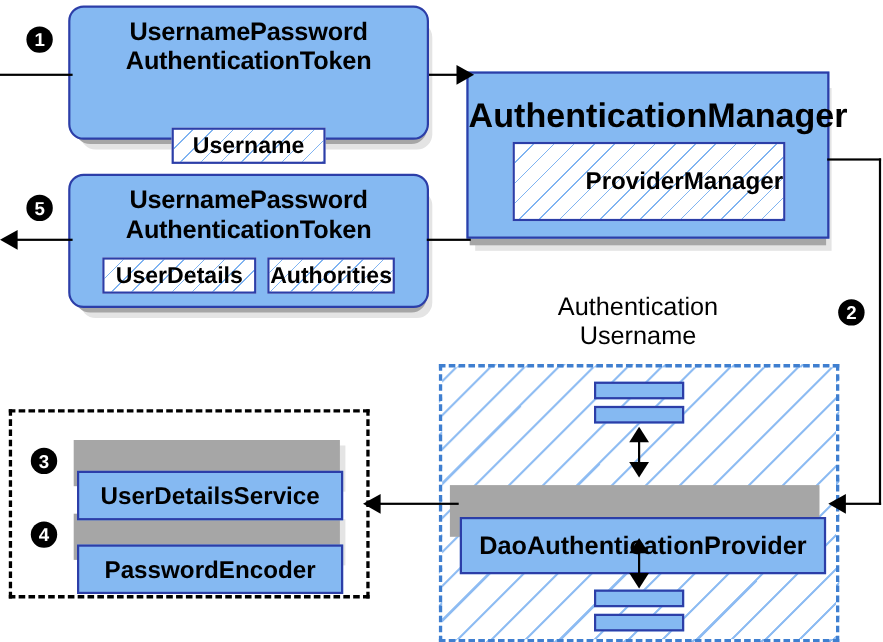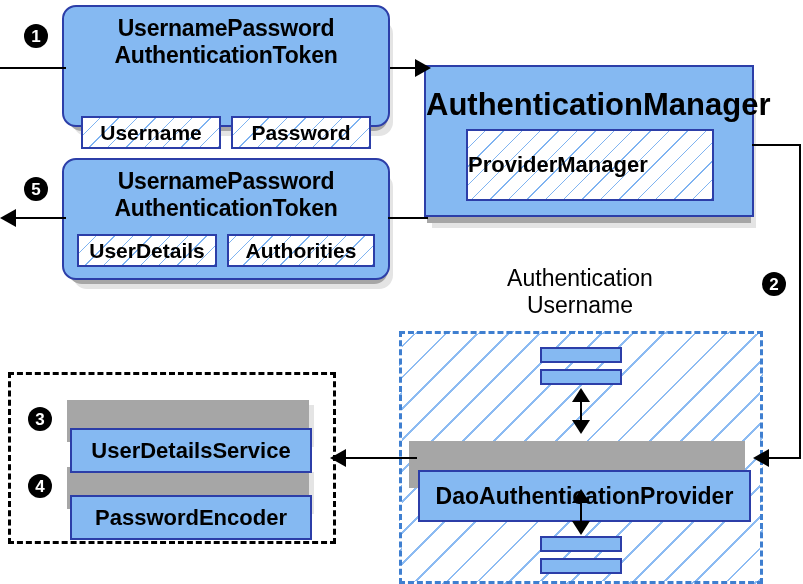--- a/index.html
+++ b/index.html
@@ -198,35 +198,34 @@
 
   <div class="shadow-light round" style="left:73px; top:20px; width:320px; height:116px;"></div>
   <div class="shadow-dark round" style="left:68px; top:15px; width:320px; height:116px;"></div>
 
   <div class="blue-box round" style="left:62px; top:5px; width:328px; height:122px;">
     <div class="token-title" style="margin-top:8px;">UsernamePassword</div>
     <div class="token-title">AuthenticationToken</div>
 
     <div class="slot-row" style="top:62px;margin-top:47px;">
       <div class="slot hatch-white" style="width:140px;">Username</div>
-      <div class="slot hatch-white" style="width:140px;">Password</div>
     </div>
   </div>
 
   <div class="line-h" style="left:390px; top:67px; width:32px;"></div>
   <div class="arrow arrow-right" style="left:415px; top:59px;"></div>
 
   <div class="shadow-light" style="left:432px; top:80px; width:324px; height:148px;"></div>
   <div class="shadow-dark" style="left:427px; top:75px; width:324px; height:148px;"></div>
 
   <div class="blue-box" style="left:424px; top:65px; width:330px; height:152px; border-radius:0;">
     <div style="font-size:31px; margin-top:20px; text-align:center; width:100%;">AuthenticationManager</div>
     <div class="hatch-white" style="position:absolute; left:40px; top:62px; width:248px; height:72px;
                 border:2px solid #2c3ea8; box-sizing:border-box;
-                display:flex; align-items:center; justify-content:flex-start;">
+                display:flex; align-items:center; justify-content:flex-end;">
       <span style="font-size:22px; font-weight:bold;">ProviderManager</span>
     </div>
   </div>
 
   <div class="line-h" style="left:752px; top:144px; width:49px;"></div>
   <div class="line-v" style="left:799px; top:144px; height:315px;"></div>
   <div class="line-h" style="left:768px; top:457px; width:33px;"></div>
   <div class="arrow arrow-left" style="left:753px; top:449px;"></div>
 
   <div class="bullet" style="left:762px; top:272px;">2</div>
@@ -235,21 +234,21 @@
 
   <div class="shadow-light round" style="left:73px; top:173px; width:320px; height:116px;"></div>
   <div class="shadow-dark round" style="left:68px; top:168px; width:320px; height:116px;"></div>
 
   <div class="blue-box round" style="left:62px; top:158px; width:328px; height:122px;">
     <div class="token-title" style="margin-top:8px;">UsernamePassword</div>
     <div class="token-title">AuthenticationToken</div>
 
     <div class="slot-row" style="top:74px;">
       <div class="slot hatch-white" style="width:140px;">UserDetails</div>
-      <div class="slot hatch-white" style="width:148px;">Authorities</div>
+      <div class="slot hatch-white" style="width:116px;">Authorities</div>
     </div>
   </div>
 
   <div class="line-h" style="left:388px; top:217px; width:40px;"></div>
 
   <div class="line-h" style="left:8px; top:217px; width:58px;"></div>
   <div class="arrow arrow-left" style="left:0px; top:209px;"></div>
 
   <div class="plain-label" style="left:400px; top:265px; width:360px; font-size:23px; line-height:27px;">Authentication</div>
   <div class="plain-label" style="left:400px; top:292px; width:360px; font-size:23px; line-height:27px;">Username</div>

